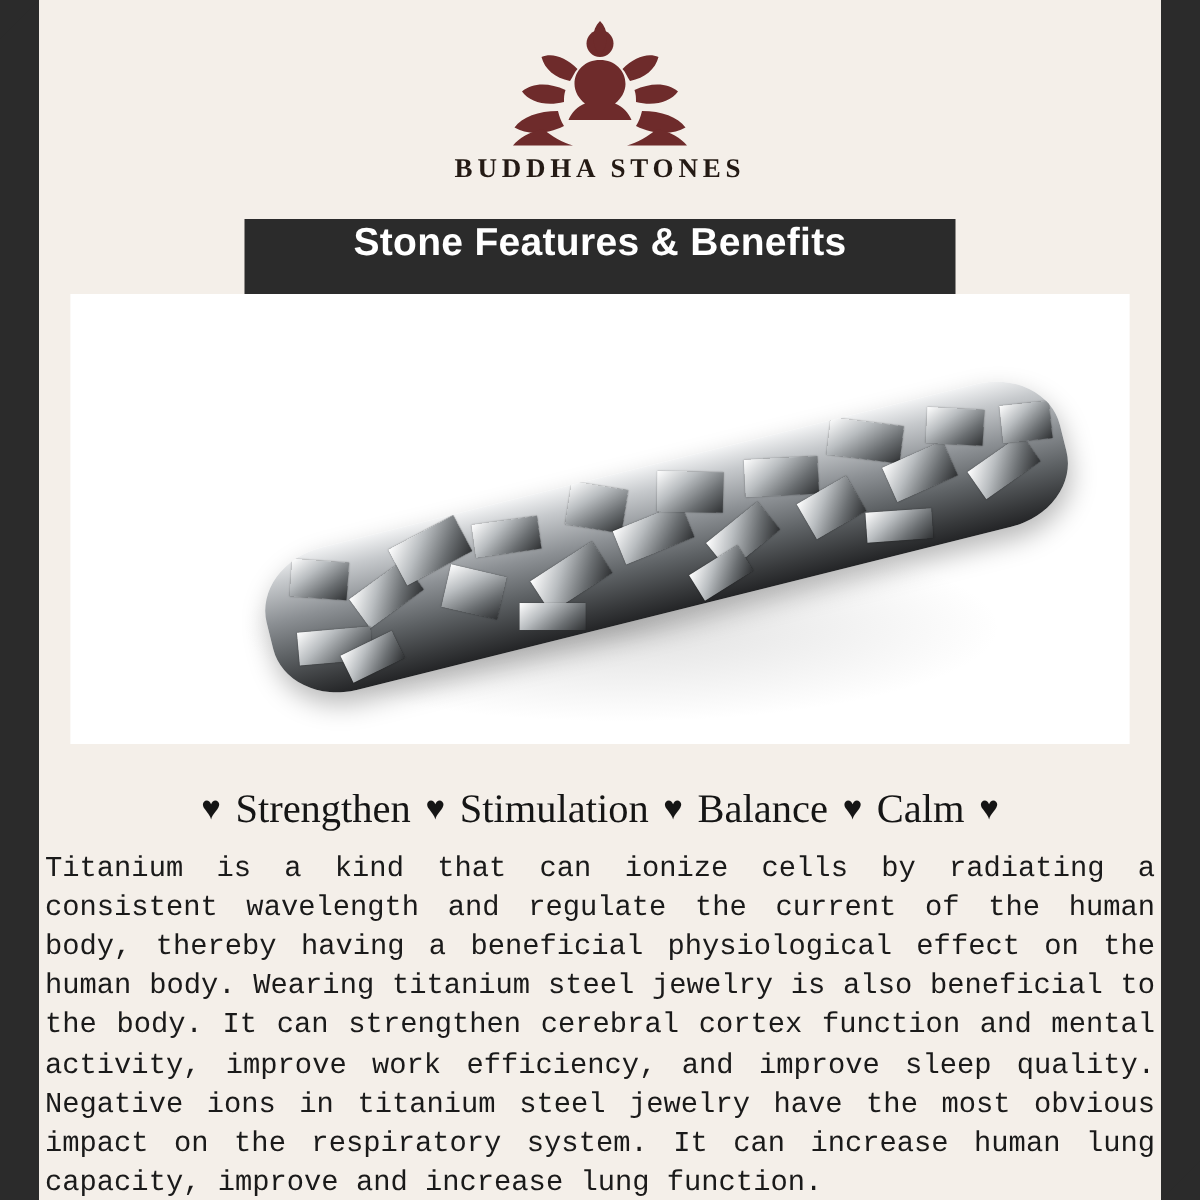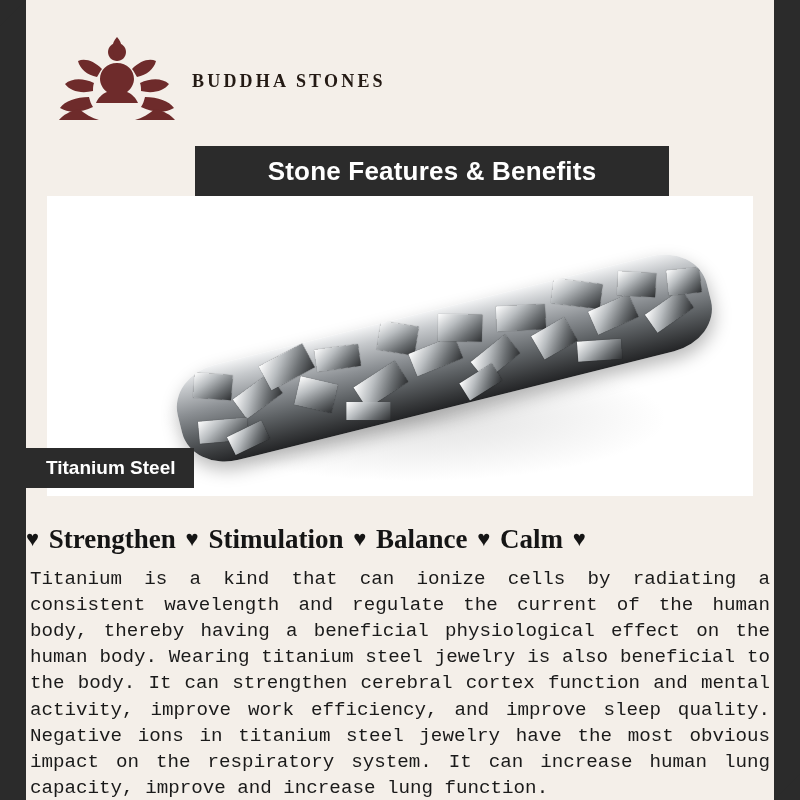--- a/index.html
+++ b/index.html
@@ -62,48 +62,45 @@
     z-index: 2;
   }
 
   
   .header {
     position: absolute;
     top: 0; left: 26px; right: 26px;
     height: 146px;
     z-index: 6;
     display: flex;
-    flex-direction: row;
+    flex-direction: column;
     align-items: center;
     justify-content: flex-start;
     padding-top: 14px;
-    margin-left: 16px;
   }
   .logo-mark { width: 150px; height: 86px; }
   .brand {
     font-size: 18px;
     letter-spacing: 3.2px;
     font-weight: 700;
     color: #241a14;
     margin-top: 2px;
     font-family: "Liberation Serif", serif;
   }
 
   
   .title-bar {
     position: absolute;
     top: 146px; left: 163px;
     width: 474px; height: 50px;
     background: #2b2b2b;
     color: #ffffff;
     display: flex;
-    align-items: center;
     justify-content: center;
     z-index: 7;
-    margin-left: 32px;
   }
   .title-bar h1 {
     font-size: 26px;
     font-weight: 700;
     letter-spacing: 0.2px;
     font-family: "Liberation Sans", sans-serif;
   }
 
   
   .hero {
@@ -164,24 +161,25 @@
   }
   .label-chip span {
     font-size: 19px;
     font-weight: 700;
   }
 
   
   .benefits {
     position: absolute;
     top: 524px; left: 26px; right: 26px;
+    text-align: center;
     z-index: 6;
     font-family: "Liberation Serif", serif;
     font-size: 27px;
-    font-weight: 700;
+    font-weight: 400;
     color: #151515;
     white-space: nowrap;
   }
   .benefits .heart { color: #151515; font-size: 22px; vertical-align: 2px; }
   .benefits .word { margin: 0 3px; }
 
   
   .body-copy {
     position: absolute;
     top: 566px; left: 30px; right: 30px;
@@ -259,23 +257,20 @@
             <span style="left:8%;top:70%;width:7%;height:20%;transform:rotate(-12deg);"></span>
             <span style="left:30%;top:74%;width:8%;height:18%;transform:rotate(14deg);"></span>
             <span style="left:52%;top:72%;width:7%;height:20%;transform:rotate(-18deg);"></span>
             <span style="left:74%;top:70%;width:8%;height:20%;transform:rotate(10deg);"></span>
           </div>
         </div>
       </div>
     </div>
   </div>
 
-  <div class="label-chip">
-    <span>Titanium Steel</span>
-  </div>
 
   <div class="benefits">
     <span class="heart">♥</span>
     <span class="word">Strengthen</span>
     <span class="heart">♥</span>
     <span class="word">Stimulation</span>
     <span class="heart">♥</span>
     <span class="word">Balance</span>
     <span class="heart">♥</span>
     <span class="word">Calm</span>

